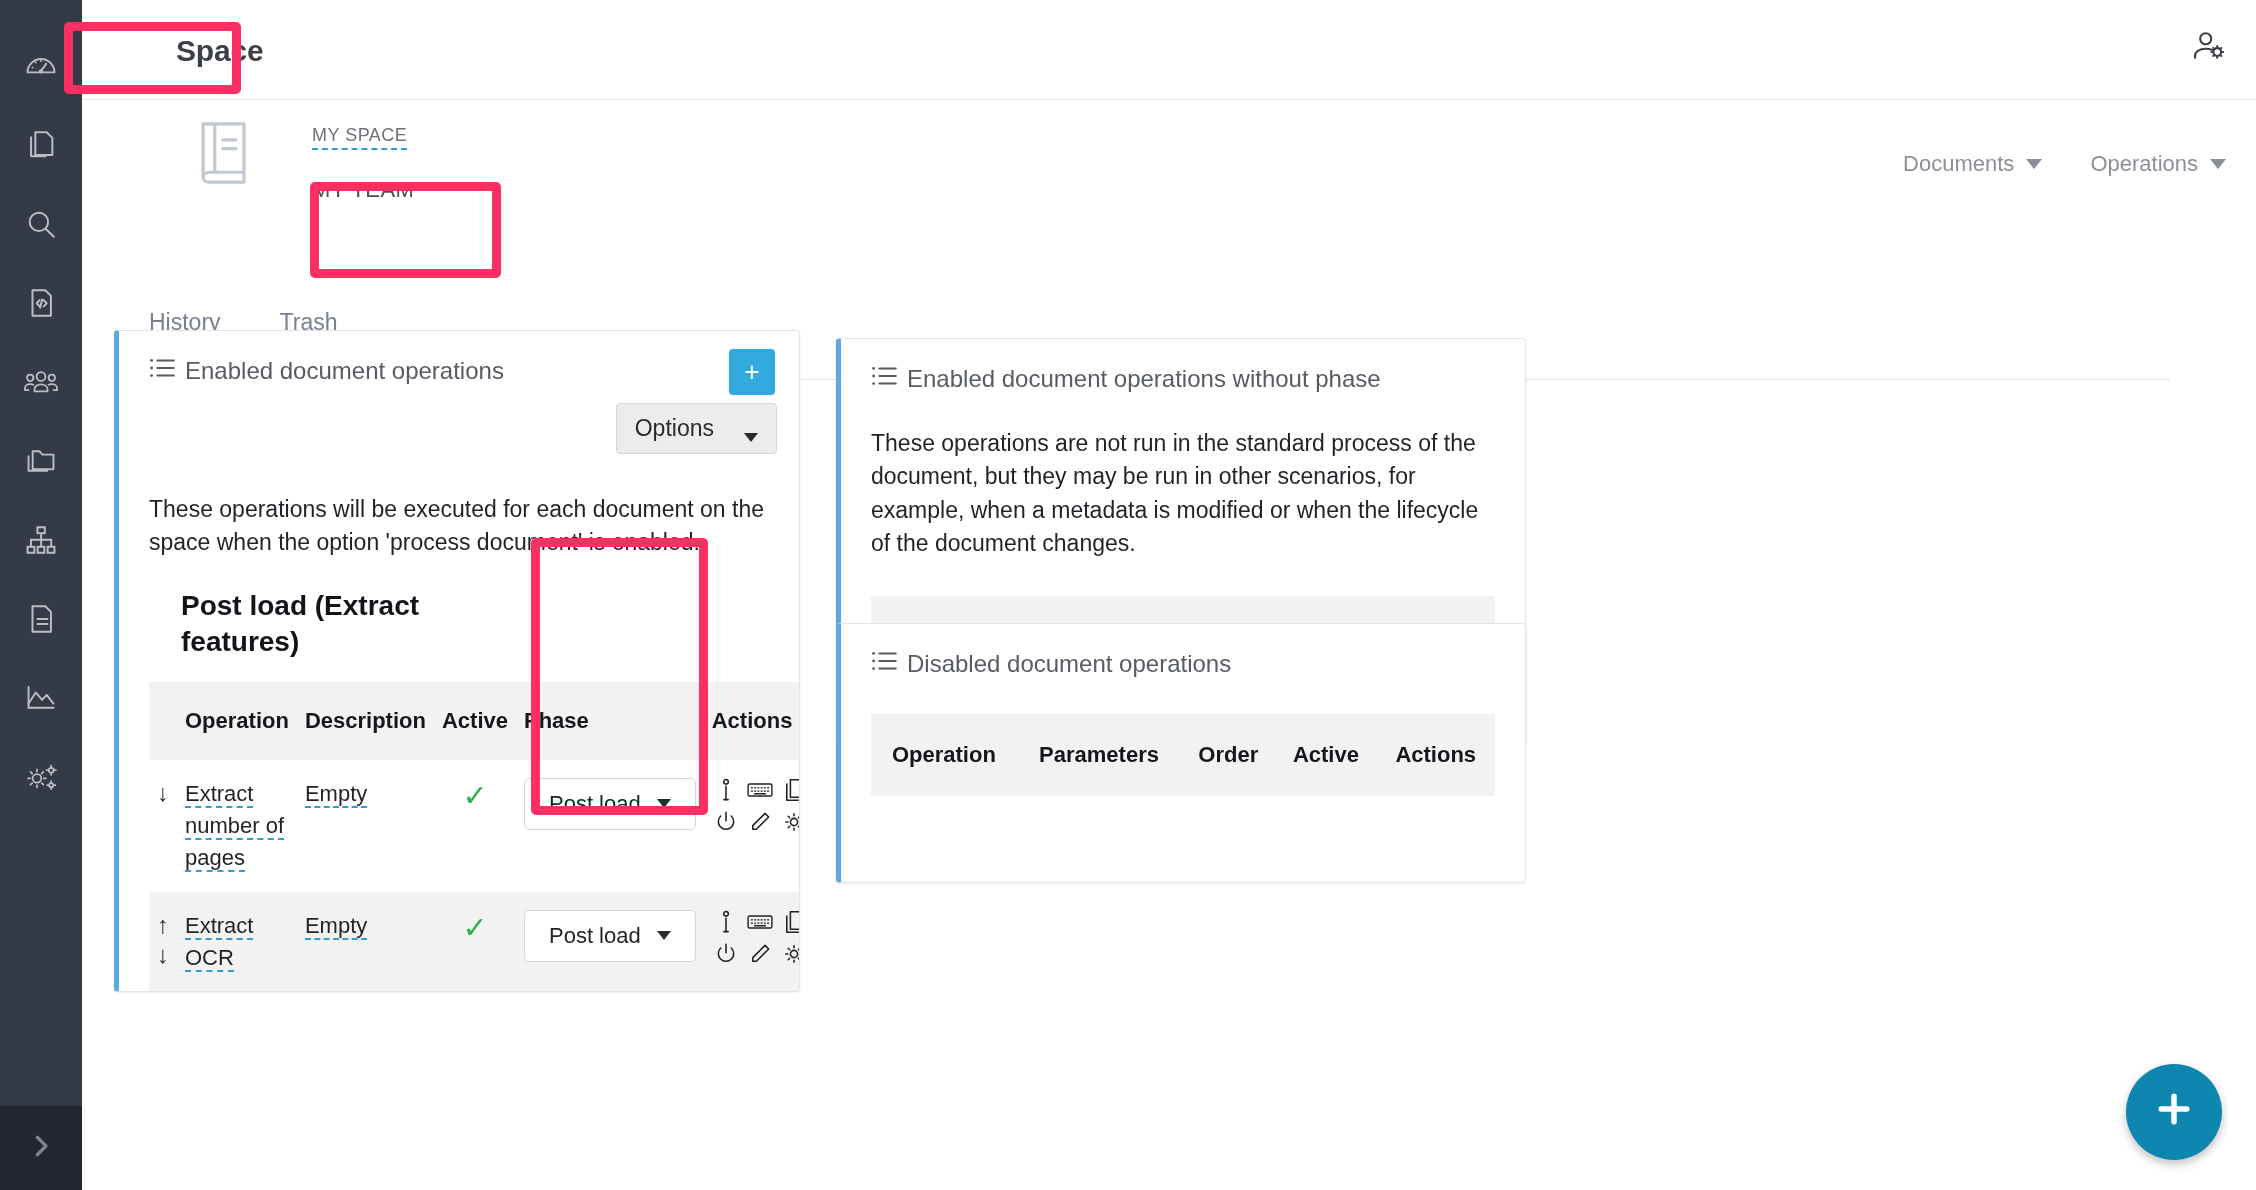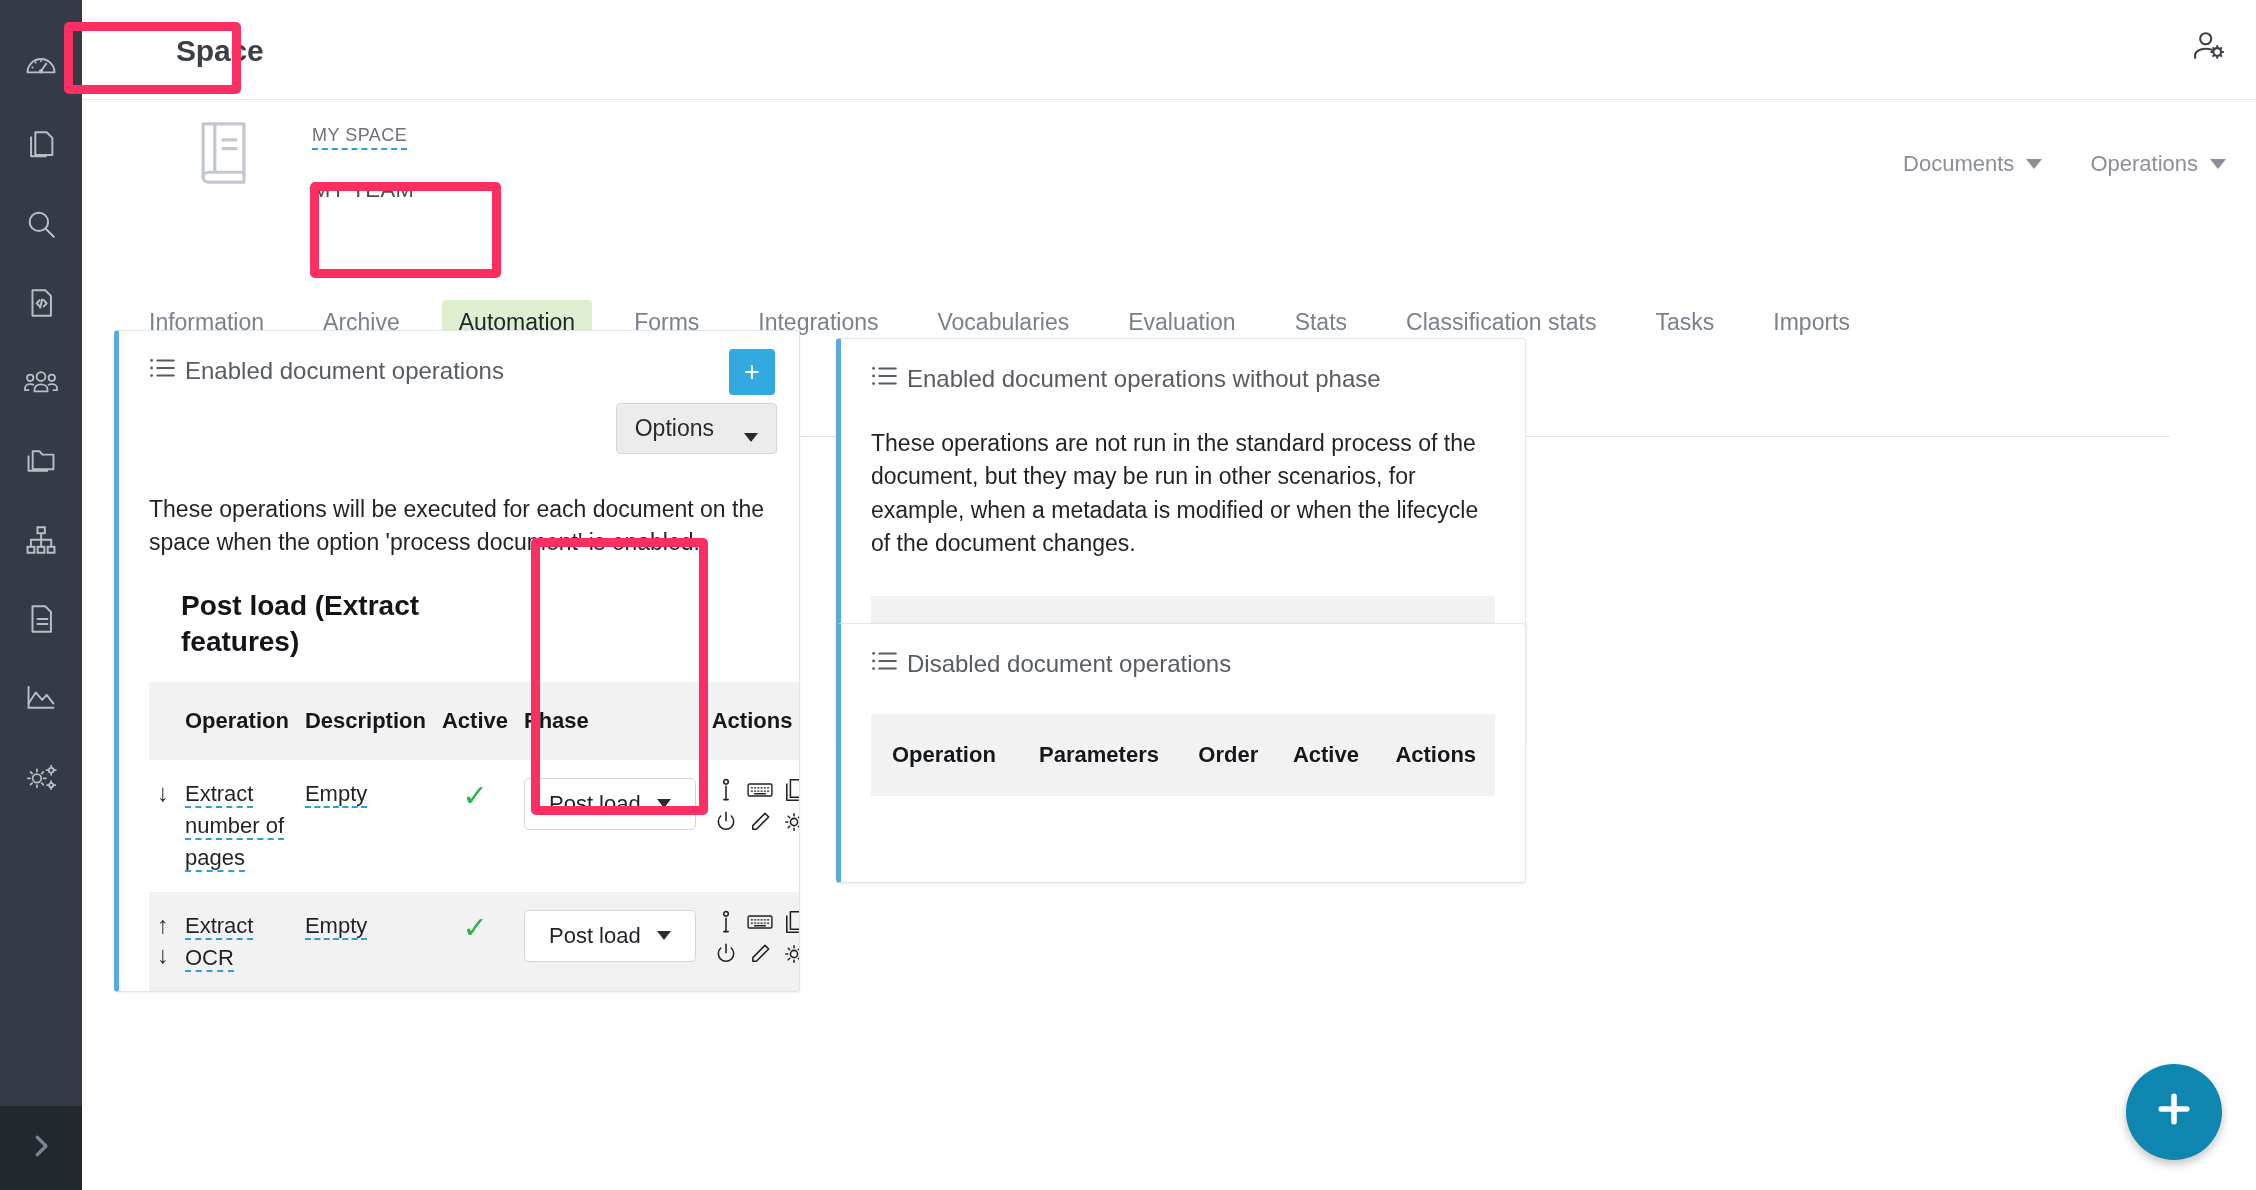--- a/index.html
+++ b/index.html
@@ -386,33 +386,20 @@
       <span class="caret"></span>
     </div>
     <div class="hdr-dd">
       <span>Operations</span>
       <span class="caret"></span>
     </div>
   </div>
 </div>
 
 <div id="tabs">
-  <div class="tab-row">
-    <div class="tab">Information</div>
-    <div class="tab">Archive</div>
-    <div class="tab active">Automation</div>
-    <div class="tab">Forms</div>
-    <div class="tab">Integrations</div>
-    <div class="tab">Vocabularies</div>
-    <div class="tab">Evaluation</div>
-    <div class="tab">Stats</div>
-    <div class="tab">Classification stats</div>
-    <div class="tab">Tasks</div>
-    <div class="tab">Imports</div>
-  </div>
   <div class="tab-row">
     <div class="tab">History</div>
     <div class="tab">Trash</div>
   </div>
 </div>
 <div id="hl-automation"></div>
 
 <div id="main">
 
   <div class="card" id="card-left">

